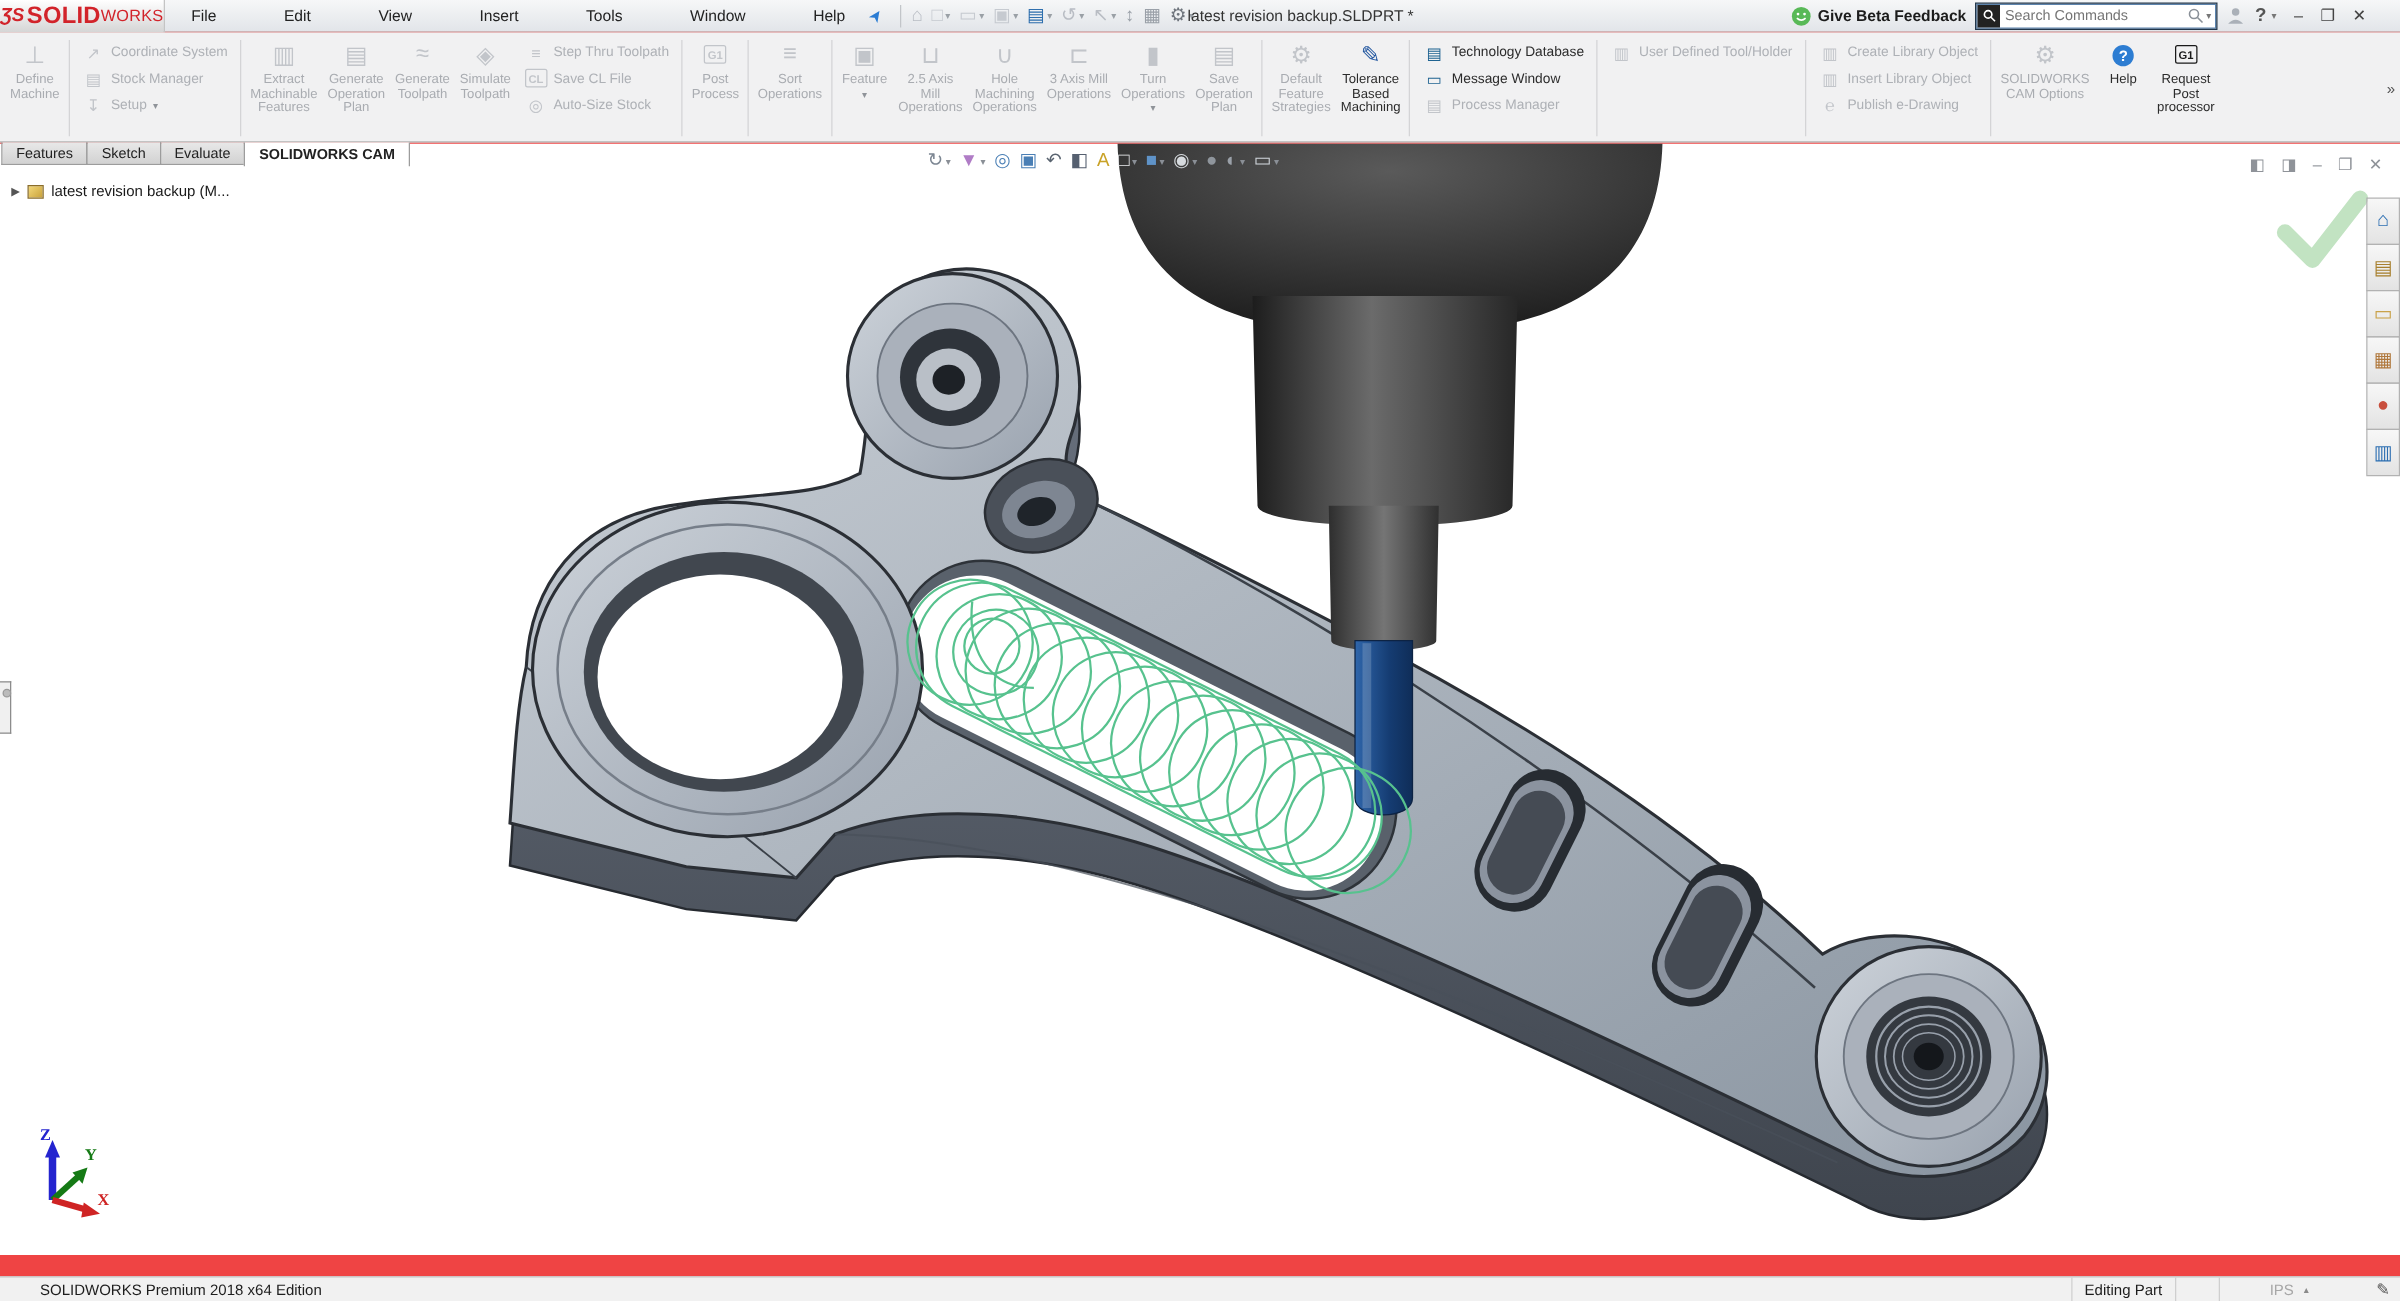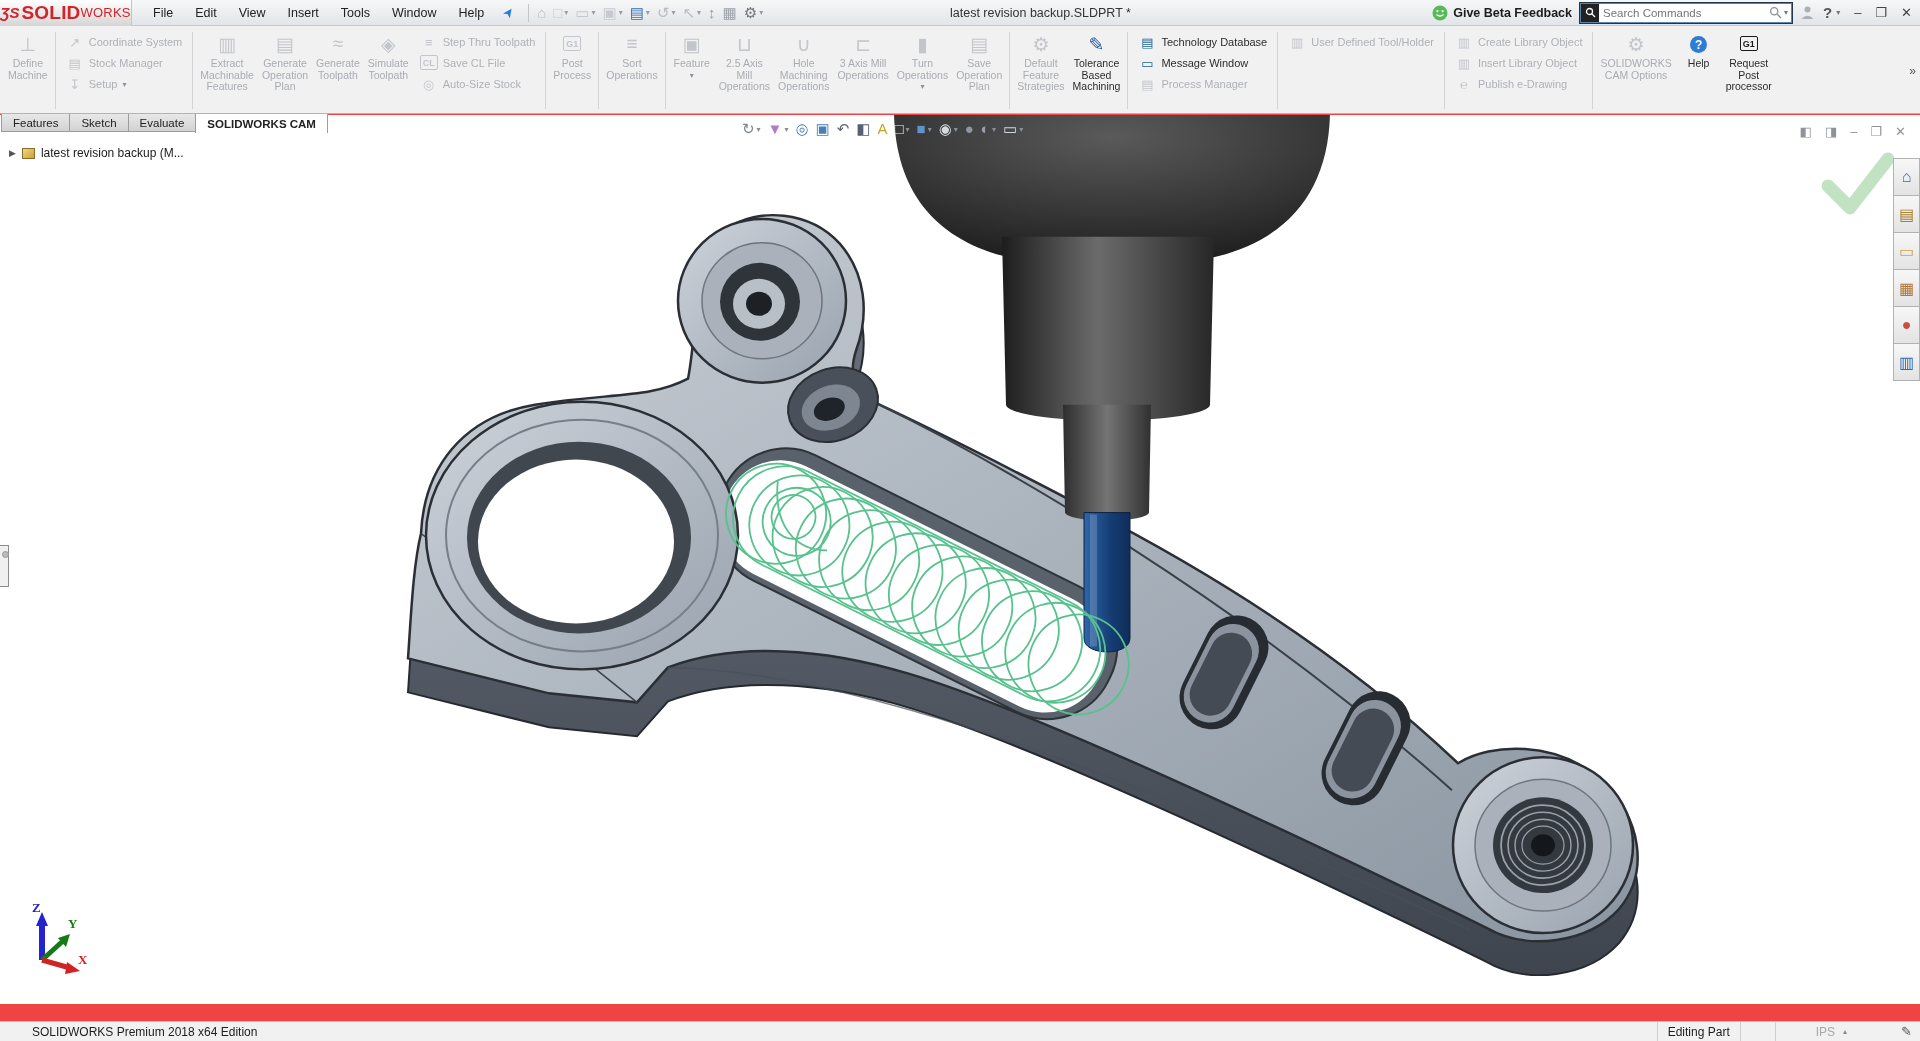--- a/index.html
+++ b/index.html
@@ -8,32 +8,32 @@
 
   
   .titlebar { position:absolute; top:0; left:0; right:0; height:26px;
     background:linear-gradient(#f6f7f8,#e2e5e9); border-bottom:1px solid #c7cacd;
     display:flex; align-items:center; font-size:12.5px; color:#222; }
   .logo { height:26px; width:132px; background:linear-gradient(#ffffff,#d5d5d5);
     display:flex; align-items:center; justify-content:center; border-right:1px solid #c4c4c4; }
   .logo .mark { color:#d2232a; font-style:italic; font-weight:bold; font-size:15px; margin-right:2px; }
   .logo .bold { color:#d2232a; font-weight:bold; font-size:19px; letter-spacing:.2px; }
   .logo .light { color:#d2232a; font-size:13px; letter-spacing:.2px; }
-  .menubar { display:flex; margin-left:10px; }
+  .menubar { display:flex; margin-left:10px;gap:32px; }
   .menu-item { padding:0 11px; line-height:26px; cursor:default; }
   .pin-icon { color:#2b7cd3; font-size:13px; display:inline-block; transform:rotate(-55deg); margin:0 8px; }
   .tb-vsep { width:1px; height:18px; background:#c2c5c9; margin:0 6px; }
   .qat { display:flex; align-items:center; gap:3px; }
   .qat-btn { display:inline-flex; align-items:center; padding:0 2px; height:22px; }
   .qat-btn .glyph { font-size:15px; line-height:15px; }
   .qat-btn .drop { font-size:8px; color:#9aa0a6; margin-left:2px; }
   .win-title { position:absolute; left:950px; top:0; line-height:26px; color:#333; }
-  .tb-right { margin-left:auto; display:flex; align-items:center; gap:8px; padding-right:0; }
+  .tb-right { margin-left:auto; display:flex; align-items:center; gap:8px; padding-right:19px; }
   .beta { display:flex; align-items:center; gap:5px; font-weight:bold; color:#1c1c1c; }
-  .searchbox { display:flex; align-items:center; width:212px; height:20px; background:#fff;
+  .searchbox { display:flex; align-items:center; width:192px; height:20px; background:#fff;
     border:1px solid #5b83ad; outline:1px solid #22364a; }
   .searchbox .darkbox { width:18px; height:18px; background:#222; display:flex; align-items:center; justify-content:center; }
   .searchbox input { border:none; outline:none; flex:1; font-size:11.5px; color:#555; padding:0 4px; min-width:0; }
   .searchbox .mag2 { margin-right:2px; }
   .searchbox .drop { font-size:8px; color:#777; margin-right:3px; }
   .user-glyph, .help-glyph { color:#8a9098; font-size:15px; }
   .help-glyph { color:#555; font-weight:bold; }
   .help-drop { font-size:8px; color:#777; margin-left:-4px; }
   .winbtns { display:flex; align-items:center; gap:14px; margin-left:6px; padding-right:8px; }
   .winbtn { color:#444; font-size:13px; cursor:default; }

